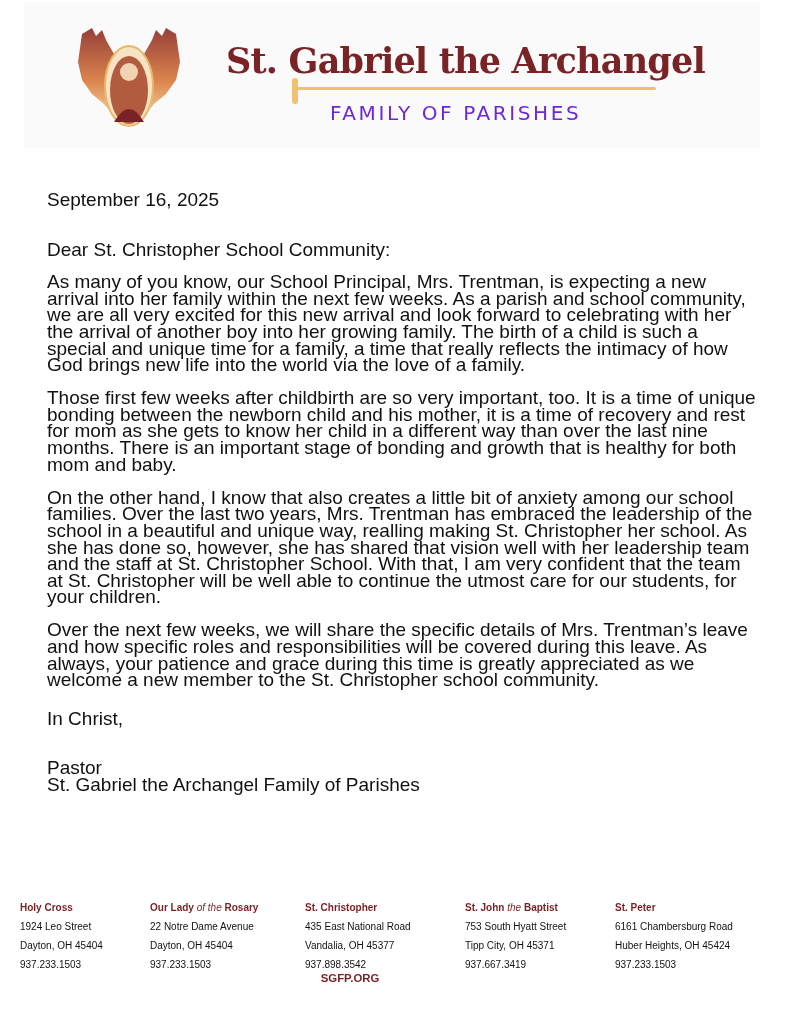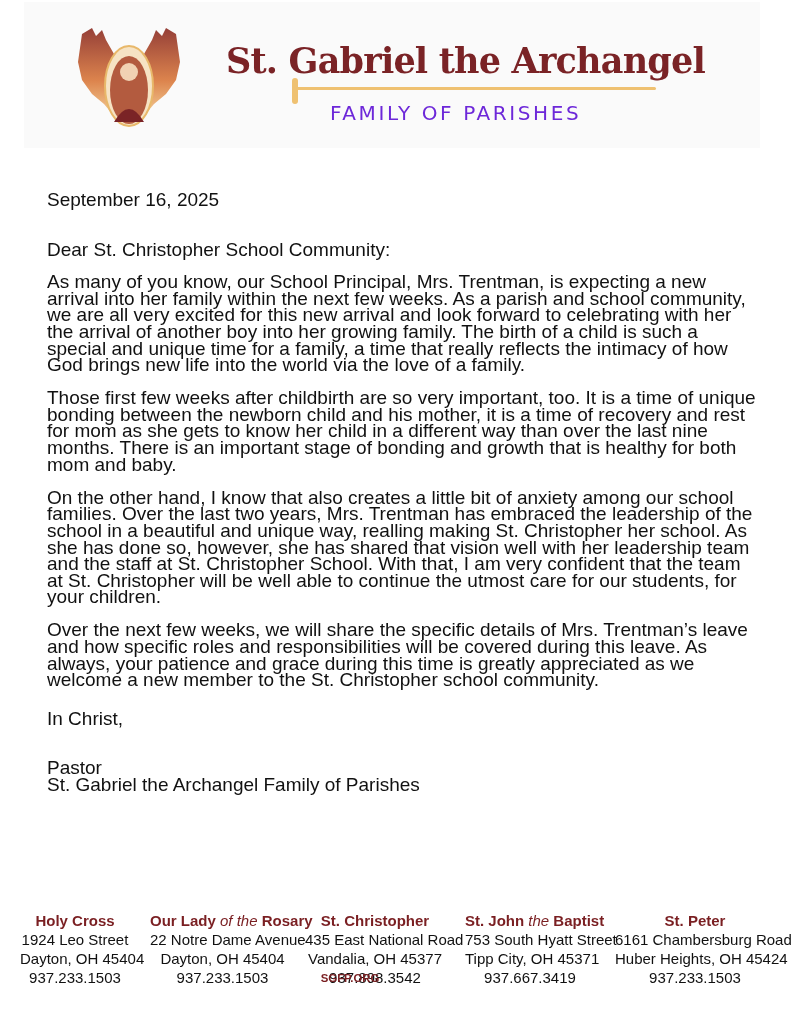--- a/index.html
+++ b/index.html
@@ -13,21 +13,21 @@
   .trumpet-bell { position: absolute; left: 268px; top: 76px; width: 6px; height: 26px; background: #efc171; border-radius: 3px; }
   .logo-sub { position: absolute; left: 306px; top: 99px; font-family: "DejaVu Sans", sans-serif; font-size: 20px;
               letter-spacing: 2.6px; color: #6d28d9; white-space: nowrap; }
   .letter { position: absolute; left: 47px; top: 192px; width: 710px; font-size: 19px; line-height: 16.6px; }
   .letter p { margin: 0; }
   .date { margin-bottom: 33px !important; }
   .salutation { margin-bottom: 16px !important; }
   .para { margin-bottom: 16.5px !important; }
   .closing { margin-top: 22px !important; margin-bottom: 33px !important; }
   .footer { position: absolute; left: 0; top: 896px; width: 791px; }
-  .parish { position: absolute; top: 15px; text-align: center; font-size: 15px; line-height: 19px; white-space: nowrap; }
+  .parish { position: absolute; top: 2px; text-align: left; font-size: 10px; line-height: 19px; white-space: nowrap; }
   .parish .name { color: #7a1f22; font-weight: bold; }
   .parish .name i { font-weight: normal; font-style: italic; }
   .site { position: absolute; top: 76px; left: 0; width: 700px; text-align: center; color: #7a1f22; font-weight: bold; font-size: 11.4px; }
 </style>
 </head>
 <body>
 
 <div class="header">
   <svg class="logo-emblem" viewBox="0 0 110 112">
     <defs>

